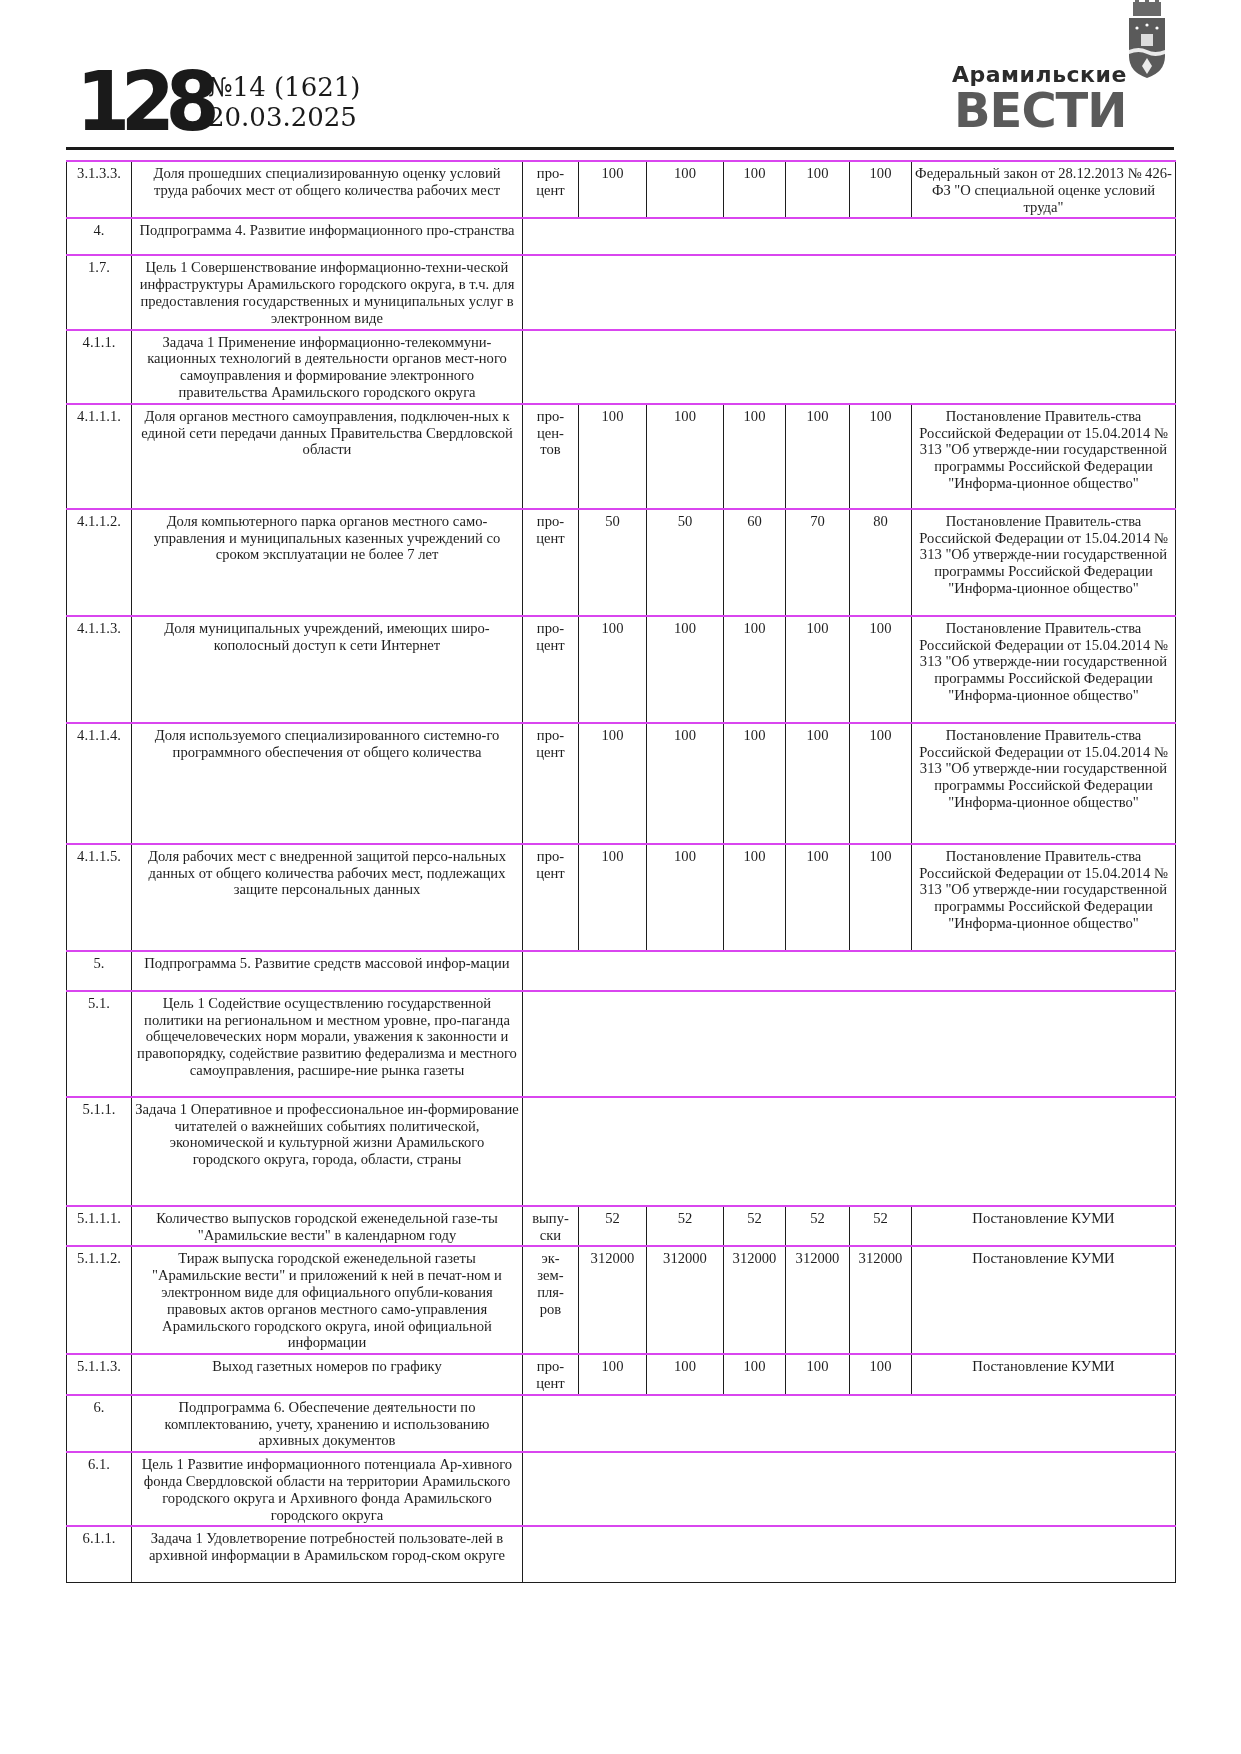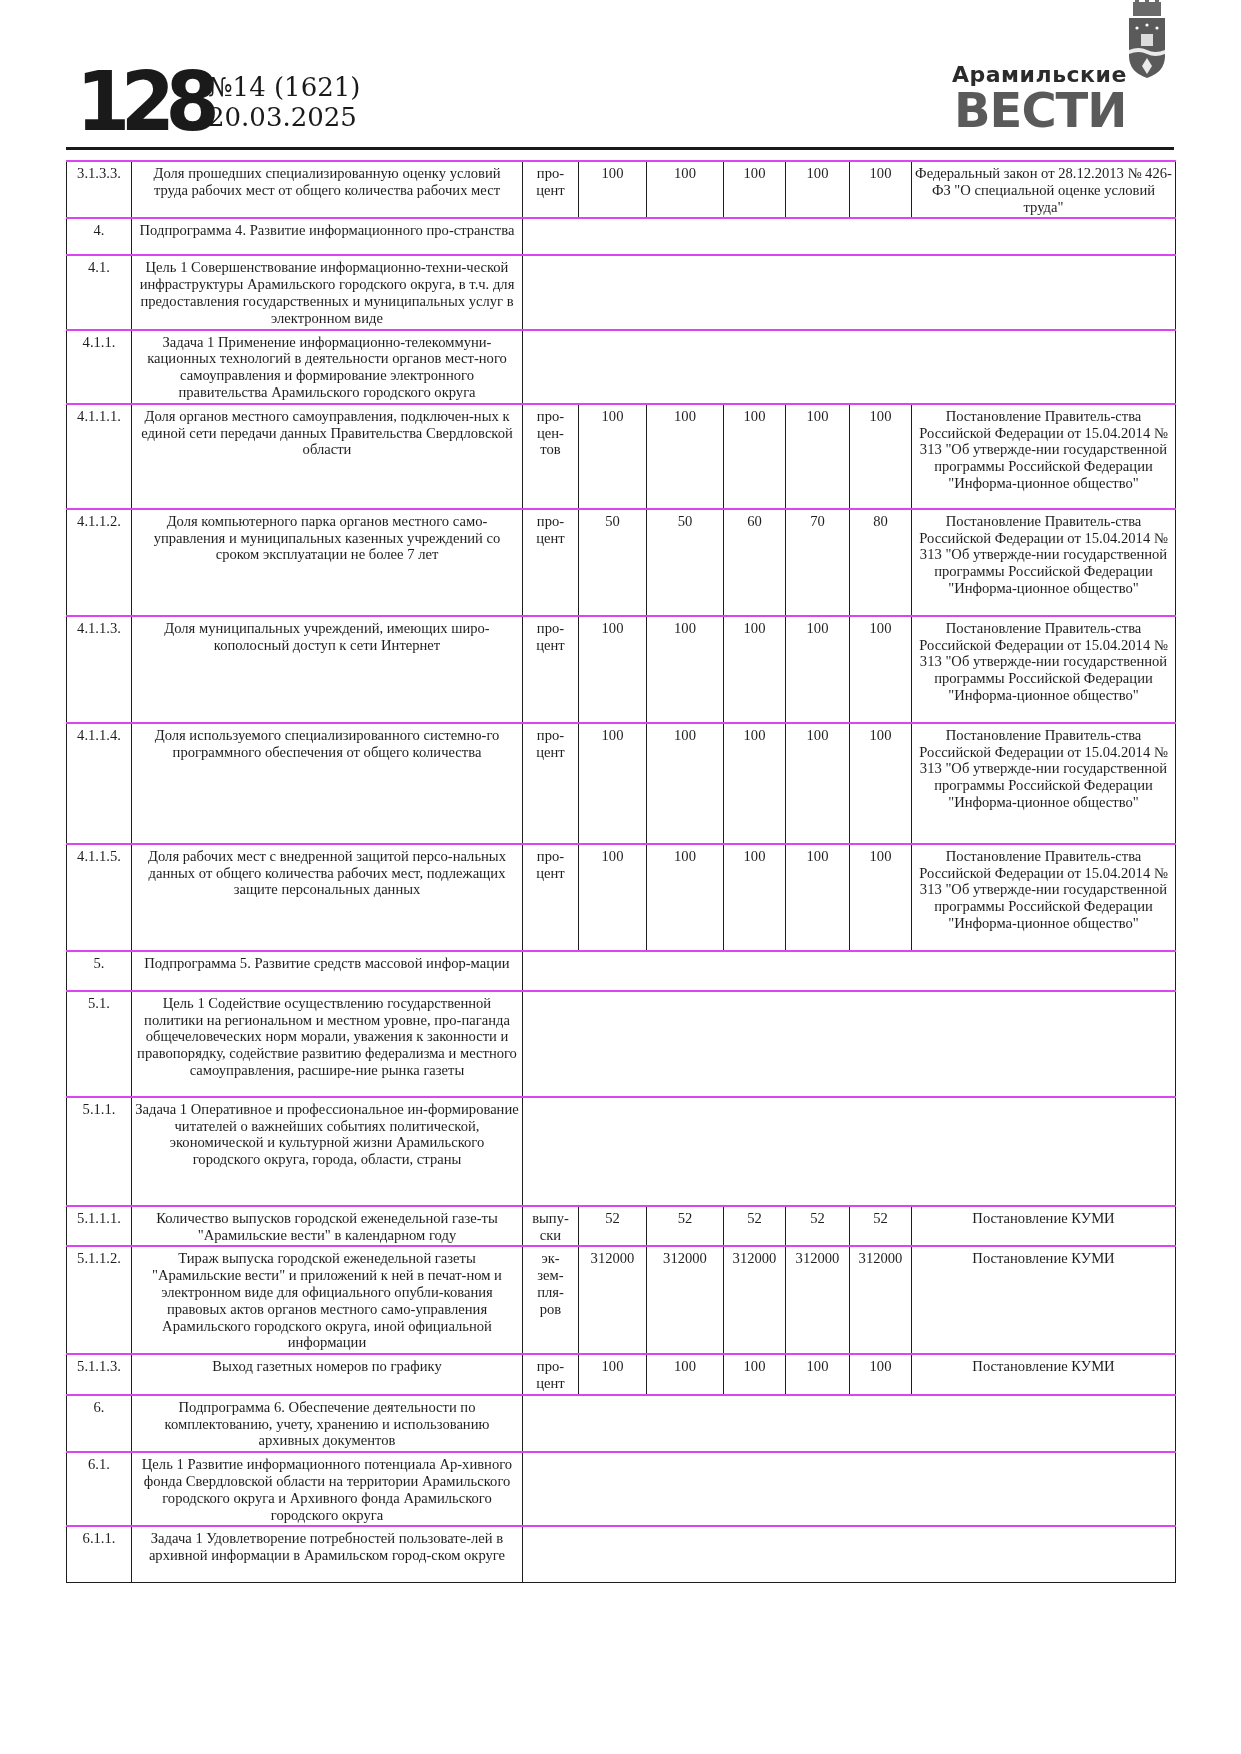--- a/index.html
+++ b/index.html
@@ -81,21 +81,21 @@
         <td class="val">100</td>
         <td class="val">100</td>
         <td class="src">Федеральный закон от 28.12.2013 № 426-ФЗ "О специальной оценке условий труда"</td>
       </tr>
       <tr style="height: 37px;">
         <td class="num">4.</td>
         <td class="name">Подпрограмма 4. Развитие информационного про-странства</td>
         <td colspan="7"></td>
       </tr>
       <tr style="height: 68px;">
-        <td class="num">4.1.</td>
+        <td class="num">1.7.</td>
         <td class="name">Цель 1 Совершенствование информационно-техни-ческой инфраструктуры Арамильского городского округа, в т.ч. для предоставления государственных и муниципальных услуг в электронном виде</td>
         <td colspan="7"></td>
       </tr>
       <tr style="height: 68px;">
         <td class="num">4.1.1.</td>
         <td class="name">Задача 1 Применение информационно-телекоммуни-кационных технологий в деятельности органов мест-ного самоуправления и формирование электронного правительства Арамильского городского округа</td>
         <td colspan="7"></td>
       </tr>
       <tr style="height: 105px;">
         <td class="num">4.1.1.1.</td>

